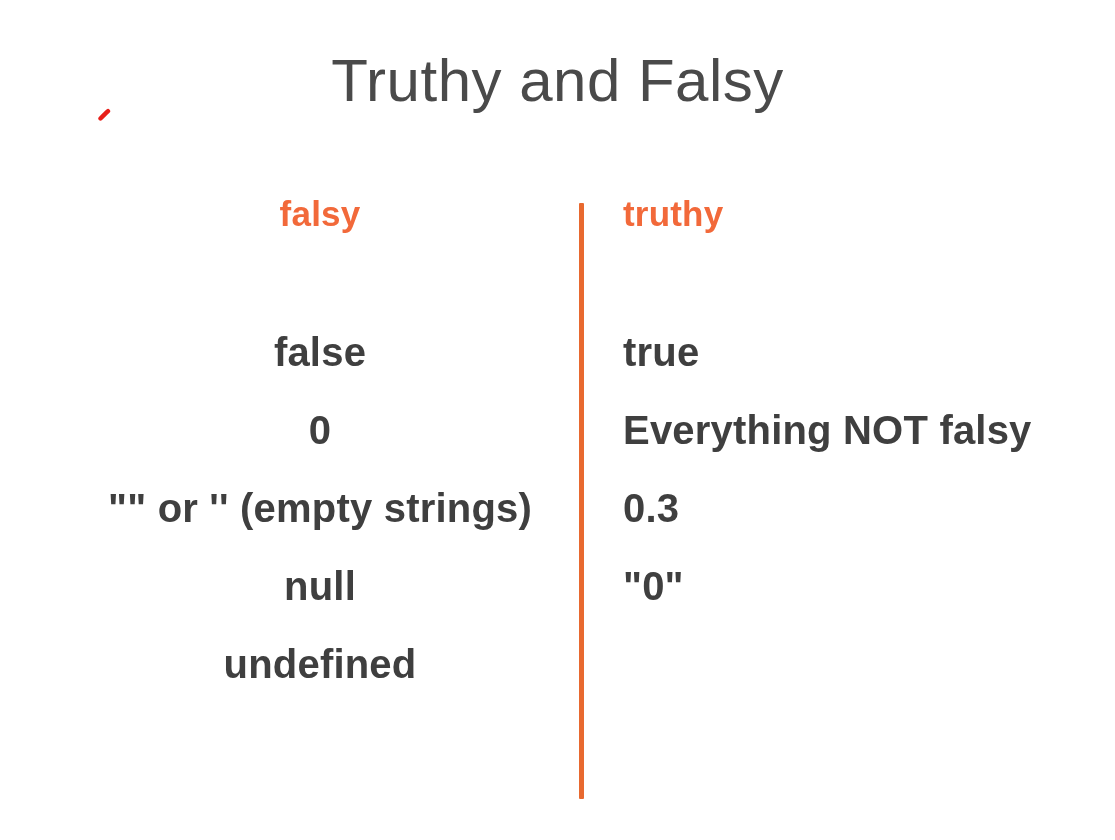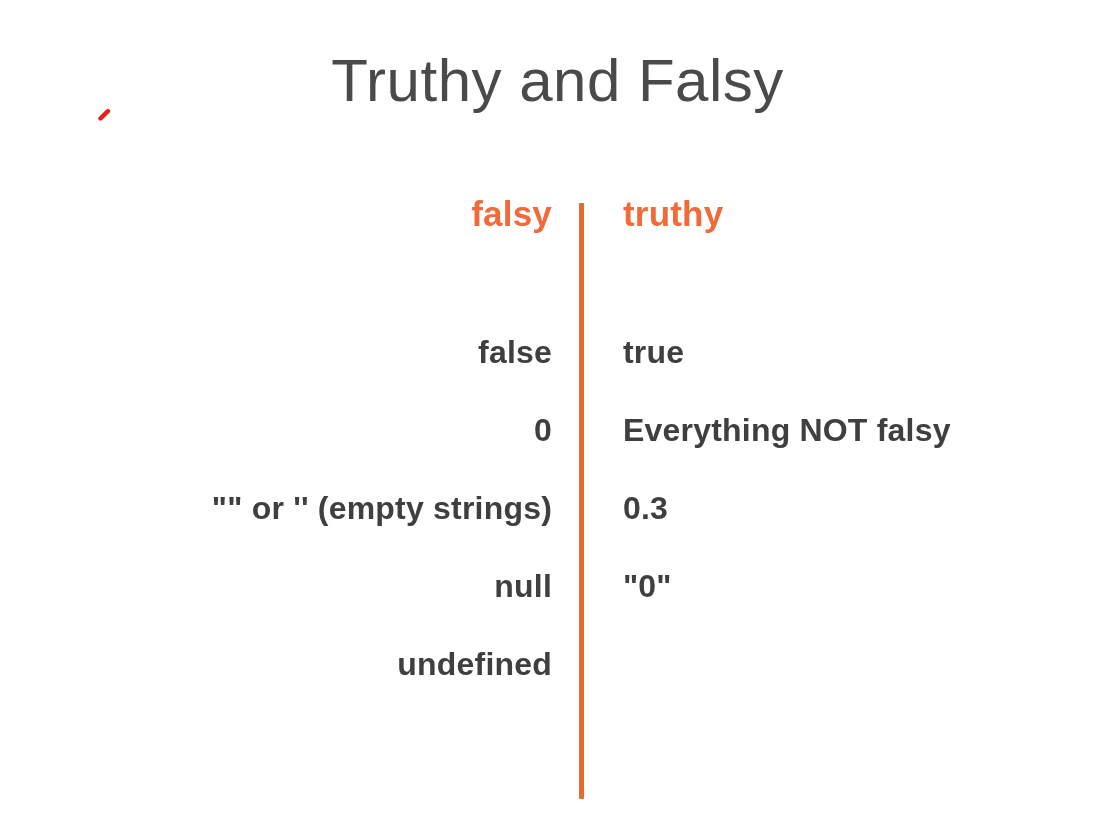--- a/index.html
+++ b/index.html
@@ -65,21 +65,22 @@
     border-radius: 1px;
   }
 
   .col {
     position: absolute;
     top: 0;
   }
   .col-falsy {
     left: 0;
     width: 552px;
-    text-align: right;
+    text-align: center;
+    padding-left: 44px;
   }
   .col-truthy {
     left: 611px;
     width: 504px;
     text-align: left;
     margin-left: 12px;
   }
 
   .col-header {
     font-size: 35px;
@@ -91,21 +92,21 @@
     white-space: nowrap;
   }
 
   .col-rows {
     margin-top: 73px;
   }
 
   .row-item {
     height: 78px;
     line-height: 78px;
-    font-size: 32px;
+    font-size: 40px;
     font-weight: bold;
     color: #3f3f3f;
     letter-spacing: 0.2px;
     white-space: nowrap;
   }
   .row-item.spacer {
     color: transparent;
   }
 </style>
 </head>

